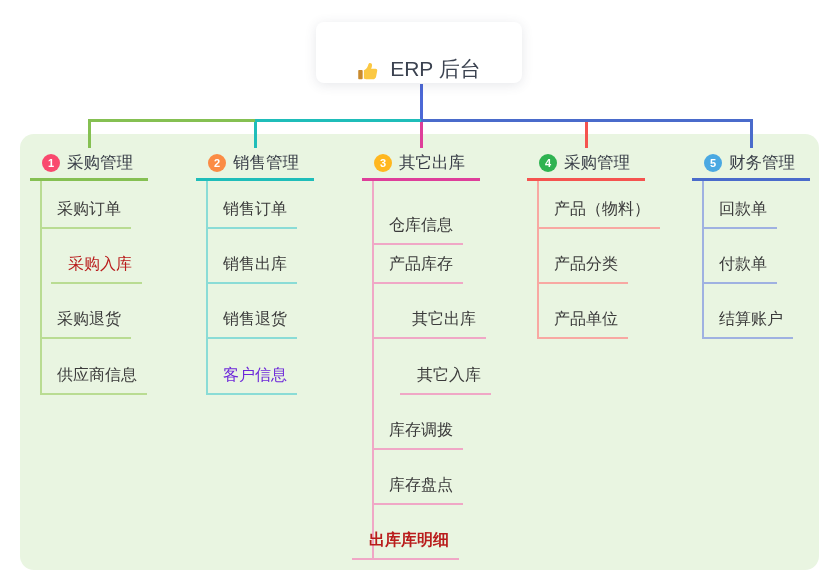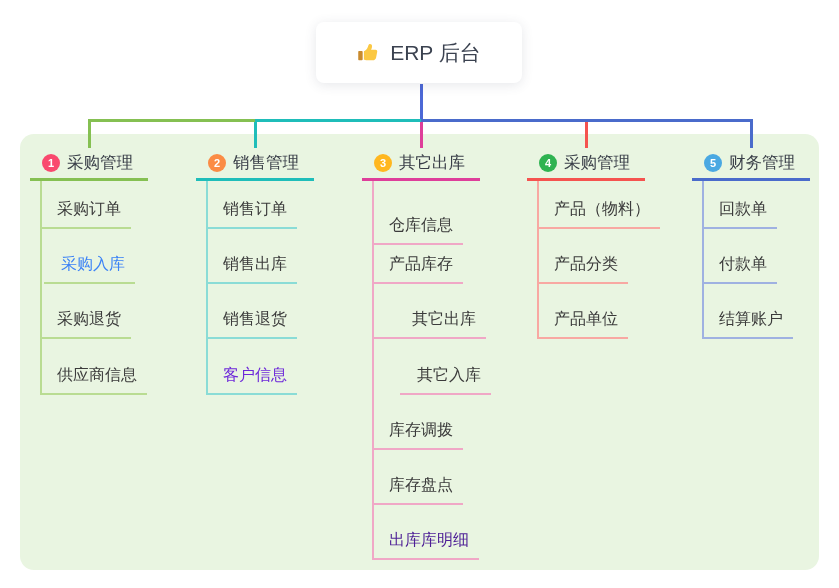--- a/index.html
+++ b/index.html
@@ -9,21 +9,21 @@
     background:#ffffff;
   }
   .panel{
     position:absolute;left:20px;top:134px;width:799px;height:436px;
     border-radius:14px;
   }
   .root-card{
     position:absolute;left:316px;top:22px;width:206px;height:61px;
     background:#ffffff;border-radius:8px;
     box-shadow:0 2px 12px rgba(60,70,90,0.13);
-    display:flex;align-items:center;justify-content:center;gap:10px;
+    display:flex;align-items:flex-end;justify-content:center;gap:10px;
     font-size:21px;color:#3b4250;
   }
   .root-card svg{display:block;}
   .seg{position:absolute;}
   .branch-node{
     position:absolute;width:118px;height:30px;box-sizing:content-box;
     display:flex;align-items:center;padding-left:12px;width:106px;
     font-size:16.5px;font-weight:500;color:#383d47;white-space:nowrap;
   }
   .badge{
@@ -67,21 +67,21 @@
     <span>ERP 后台</span>
   </div>
 
   <div id="branches">
       <div class="branch-node" style="left: 30px; top: 148px; border-bottom: 3px solid rgb(133, 192, 82);">
         <span class="badge" style="background: rgb(249, 73, 110);">1</span>
         <span>采购管理</span>
       </div>
       <div class="seg" style="left: 40px; top: 181px; width: 2px; height: 214px; background: rgb(185, 220, 146);"></div>
       <div class="child-node" style="left: 40px; top: 199px; border-bottom: 2px solid rgb(185, 220, 146); color: rgb(59, 59, 59);">采购订单</div>
-      <div class="child-node" style="left: 44px; top: 254px; border-bottom: 2px solid rgb(185, 220, 146); color: #3b82f6;">采购入库</div>
+      <div class="child-node" style="left: 51px; top: 254px; border-bottom: 2px solid rgb(185, 220, 146); color: #b91c1c;">采购入库</div>
       <div class="child-node" style="left: 40px; top: 309px; border-bottom: 2px solid rgb(185, 220, 146); color: rgb(59, 59, 59);">采购退货</div>
       <div class="child-node" style="left: 40px; top: 365px; border-bottom: 2px solid rgb(185, 220, 146); color: rgb(59, 59, 59);">供应商信息</div>
       <div class="branch-node" style="left: 196px; top: 148px; border-bottom: 3px solid rgb(31, 189, 185);">
         <span class="badge" style="background: rgb(251, 140, 69);">2</span>
         <span>销售管理</span>
       </div>
       <div class="seg" style="left: 206px; top: 181px; width: 2px; height: 214px; background: rgb(138, 220, 214);"></div>
       <div class="child-node" style="left: 206px; top: 199px; border-bottom: 2px solid rgb(138, 220, 214); color: rgb(59, 59, 59);">销售订单</div>
       <div class="child-node" style="left: 206px; top: 254px; border-bottom: 2px solid rgb(138, 220, 214); color: rgb(59, 59, 59);">销售出库</div>
       <div class="child-node" style="left: 206px; top: 309px; border-bottom: 2px solid rgb(138, 220, 214); color: rgb(59, 59, 59);">销售退货</div>
@@ -90,21 +90,21 @@
         <span class="badge" style="background: rgb(255, 183, 31);">3</span>
         <span>其它出库</span>
       </div>
       <div class="seg" style="left: 372px; top: 181px; width: 2px; height: 379px; background: rgb(240, 167, 198);"></div>
       <div class="child-node" style="left: 372px; top: 199px; border-bottom: 2px solid rgb(240, 167, 198); color: rgb(59, 59, 59); margin-top: 16px;">仓库信息</div>
       <div class="child-node" style="left: 372px; top: 254px; border-bottom: 2px solid rgb(240, 167, 198); color: rgb(59, 59, 59);">产品库存</div>
       <div class="child-node" style="left: 372px; top: 309px; border-bottom: 2px solid rgb(240, 167, 198); color: rgb(59, 59, 59); padding-left: 40px;">其它出库</div>
       <div class="child-node" style="left: 372px; top: 365px; border-bottom: 2px solid rgb(240, 167, 198); color: rgb(59, 59, 59); margin-left: 28px;">其它入库</div>
       <div class="child-node" style="left: 372px; top: 420px; border-bottom: 2px solid rgb(240, 167, 198); color: rgb(59, 59, 59);">库存调拨</div>
       <div class="child-node" style="left: 372px; top: 475px; border-bottom: 2px solid rgb(240, 167, 198); color: rgb(59, 59, 59);">库存盘点</div>
-      <div class="child-node" style="left: 372px; top: 530px; border-bottom: 2px solid rgb(240, 167, 198); color: #4c1d95;">出库库明细</div>
+      <div class="child-node" style="left: 352px; top: 530px; border-bottom: 2px solid rgb(240, 167, 198); color: #b91c1c; font-weight: bold;">出库库明细</div>
       <div class="branch-node" style="left: 527px; top: 148px; border-bottom: 3px solid rgb(245, 83, 79);">
         <span class="badge" style="background: rgb(47, 179, 81);">4</span>
         <span>采购管理</span>
       </div>
       <div class="seg" style="left: 537px; top: 181px; width: 2px; height: 158px; background: rgb(248, 168, 162);"></div>
       <div class="child-node" style="left: 537px; top: 199px; border-bottom: 2px solid rgb(248, 168, 162); color: rgb(59, 59, 59);">产品（物料）</div>
       <div class="child-node" style="left: 537px; top: 254px; border-bottom: 2px solid rgb(248, 168, 162); color: rgb(59, 59, 59);">产品分类</div>
       <div class="child-node" style="left: 537px; top: 309px; border-bottom: 2px solid rgb(248, 168, 162); color: rgb(59, 59, 59);">产品单位</div>
       <div class="branch-node" style="left: 692px; top: 148px; border-bottom: 3px solid rgb(74, 107, 203);">
         <span class="badge" style="background: rgb(74, 168, 226);">5</span>

